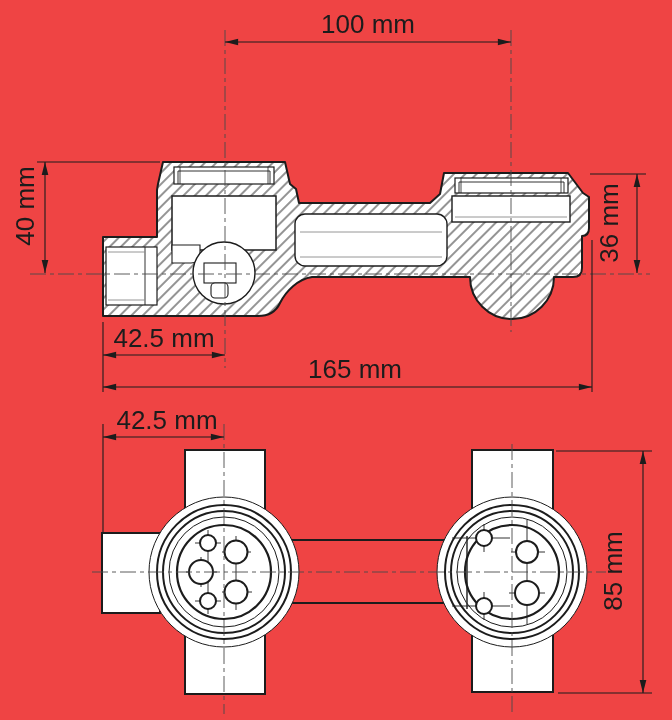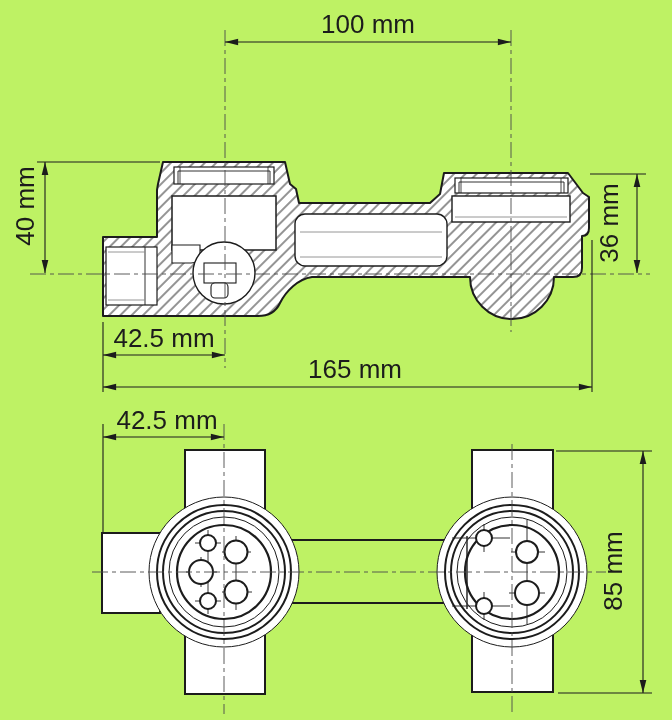--- a/index.html
+++ b/index.html
@@ -1,17 +1,17 @@
 <!DOCTYPE html>
 <html><head>
 <meta charset="utf-8">
 <style>
   html,body{margin:0;padding:0;background:#fff;}
   .sheet{
-    width:672px;height:720px;background:#bef264;position:relative;overflow:hidden;
+    width:672px;height:720px;background:#ef4444;position:relative;overflow:hidden;
     font-family:"Liberation Sans", sans-serif;
   }
   svg{display:block;}
   text{
     font-family:"Liberation Sans", sans-serif;
     font-size:26px;
     fill:#1c1c1c;
   }
 </style>
 </head>

